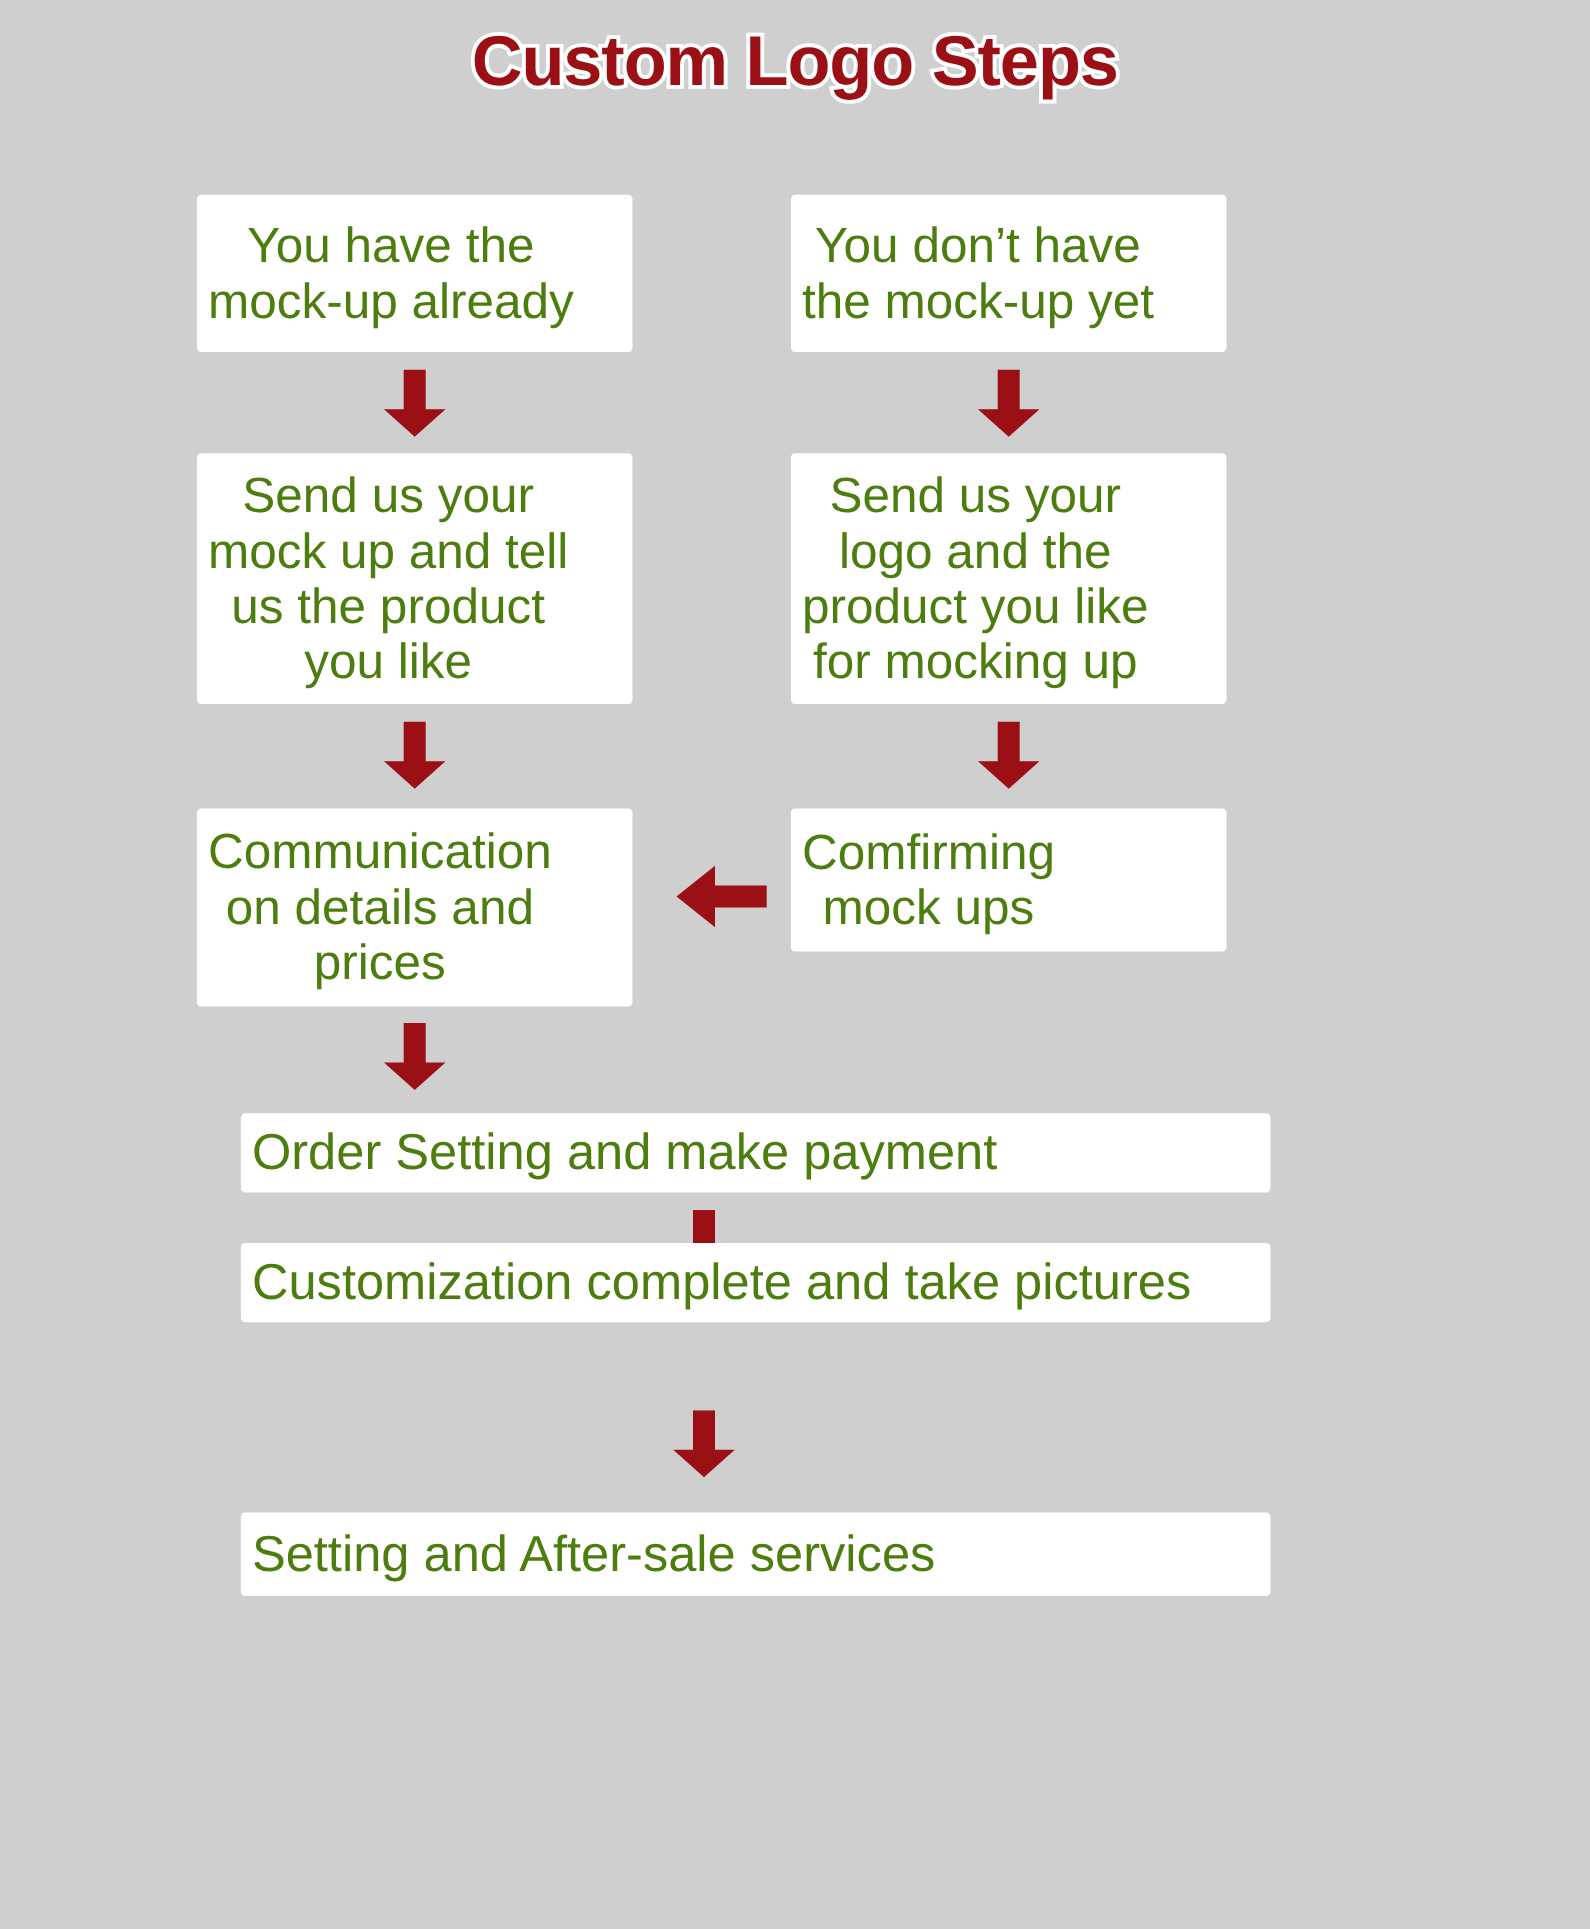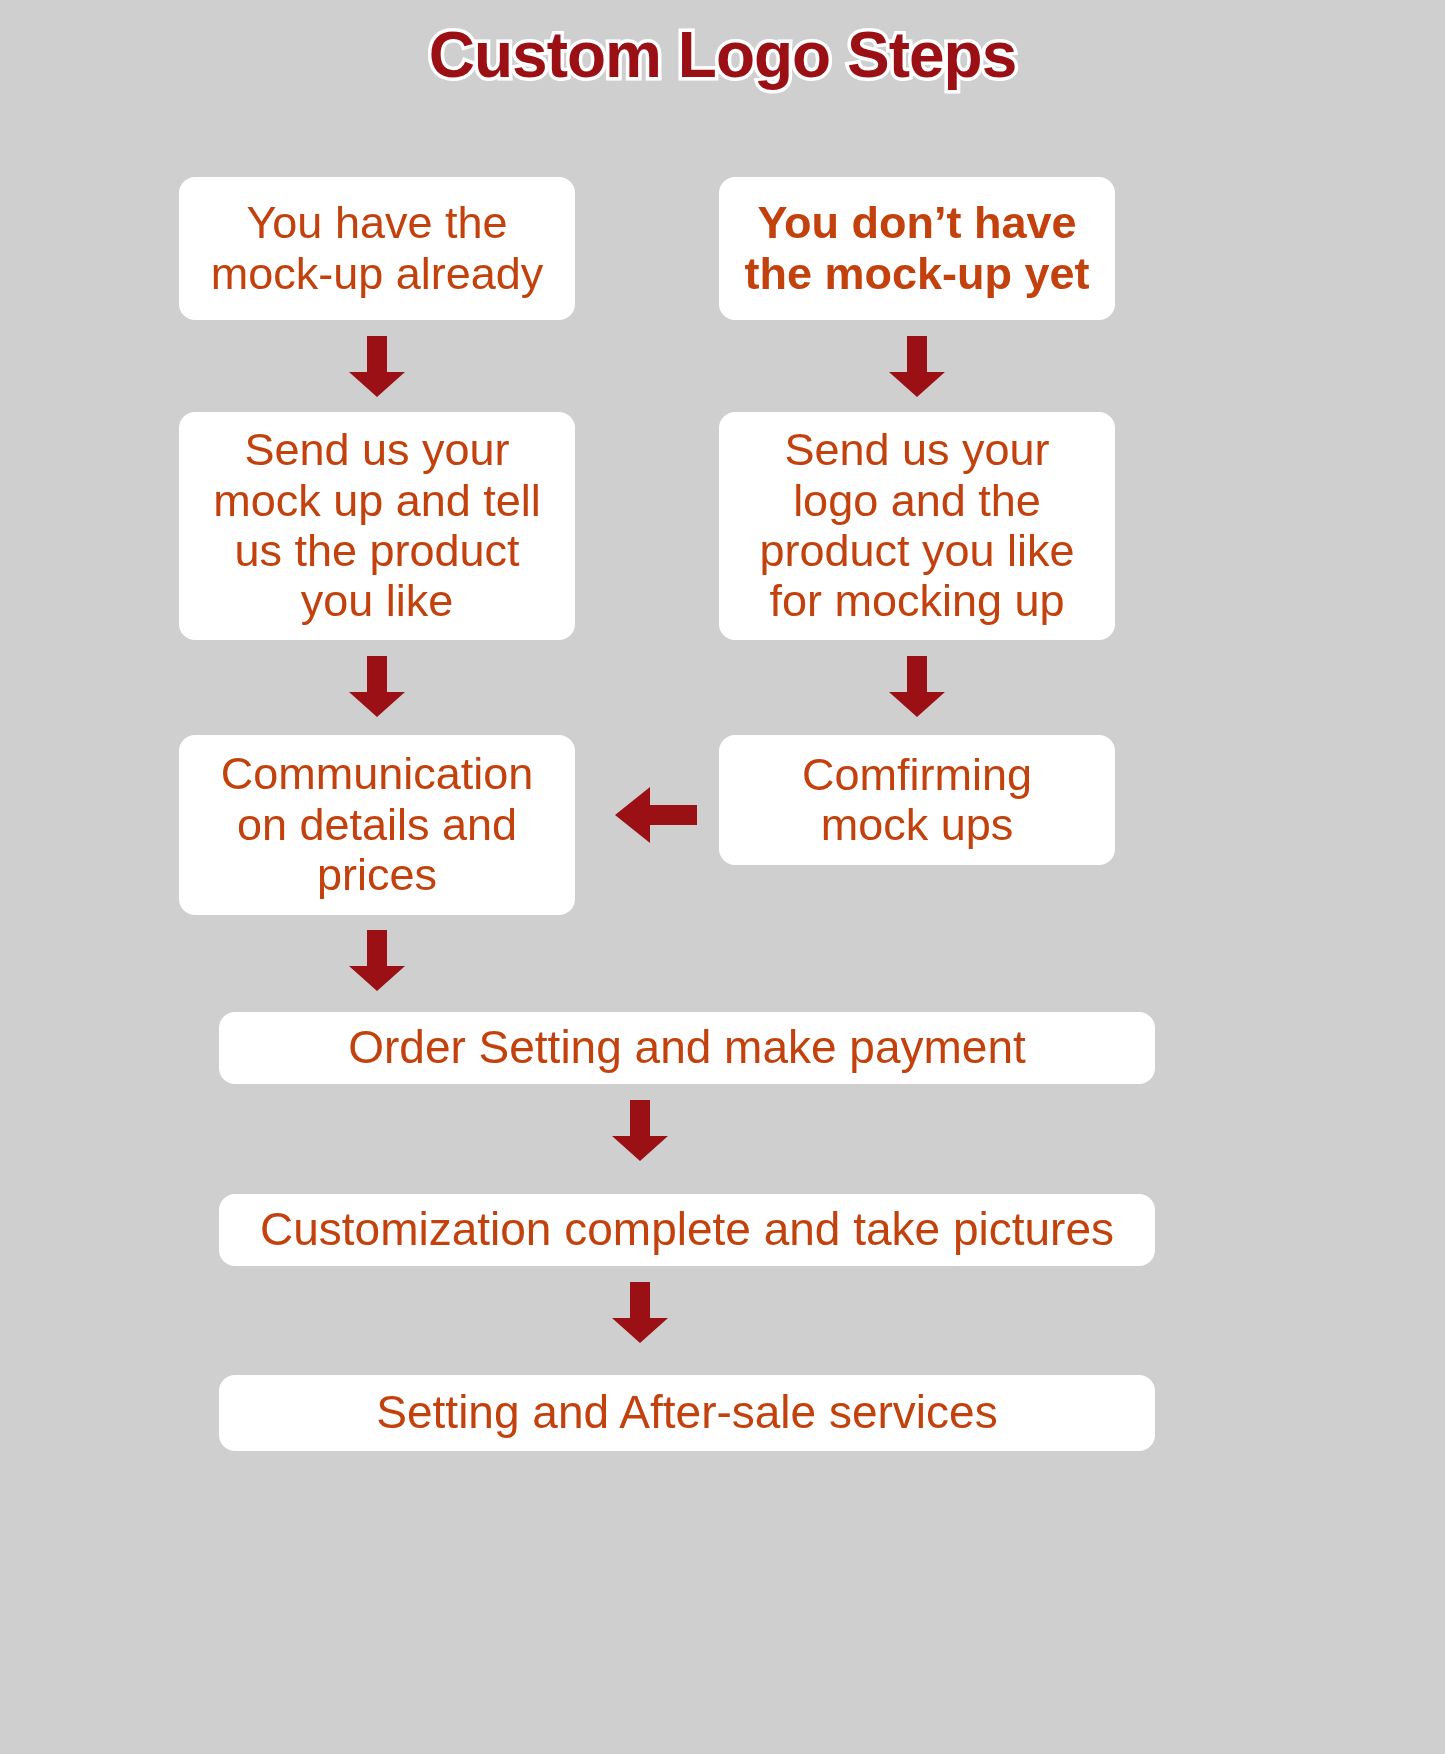--- a/index.html
+++ b/index.html
@@ -36,52 +36,51 @@
     paint-order: stroke fill;
     text-shadow:
        0 0 0 #fff;
     line-height: 1.05;
   }
 
   
   .box {
     position: absolute;
     background: #ffffff;
-    border-radius: 16px;
+    border-radius: 4px;
     box-sizing: border-box;
     display: flex;
     align-items: center;
-    justify-content: center;
     text-align: center;
-    color: #c2410c;
+    color: #4d7c0f;
     line-height: 1.12;
     padding: 4px 10px;
   }
   .box .txt {
     display: block;
     white-space: pre-line;
   }
 
   .fs-narrow { font-size: 45px; }
   .fs-wide   { font-size: 46px; margin-left: 40px; }
 
   
   .col-l { left: 179px;  width: 396px; }
   .col-r { left: 719px;  width: 396px; }
   .col-full { left: 179px; width: 936px; }
 
   
   #box-have-mockup      { top: 177px;  height: 143px; }
-  #box-no-mockup        { top: 177px;  height: 143px; font-weight: bold; }
+  #box-no-mockup        { top: 177px;  height: 143px; }
   #box-send-mockup      { top: 412px;  height: 228px; }
   #box-send-logo        { top: 412px;  height: 228px; }
   #box-communication    { top: 735px;  height: 180px; }
   #box-confirming       { top: 735px;  height: 130px; }
   #box-order-setting    { top: 1012px; height: 72px;  }
-  #box-customization    { top: 1194px; height: 72px;  }
+  #box-customization    { top: 1130px; height: 72px;  }
   #box-shipping         { top: 1375px; height: 76px;  }
 
   
   .arrow-down {
     position: absolute;
     width: 58px;
     height: 62px;
   }
   .arrow-down svg, .arrow-left svg { display: block; width: 100%; height: 100%; }
 

